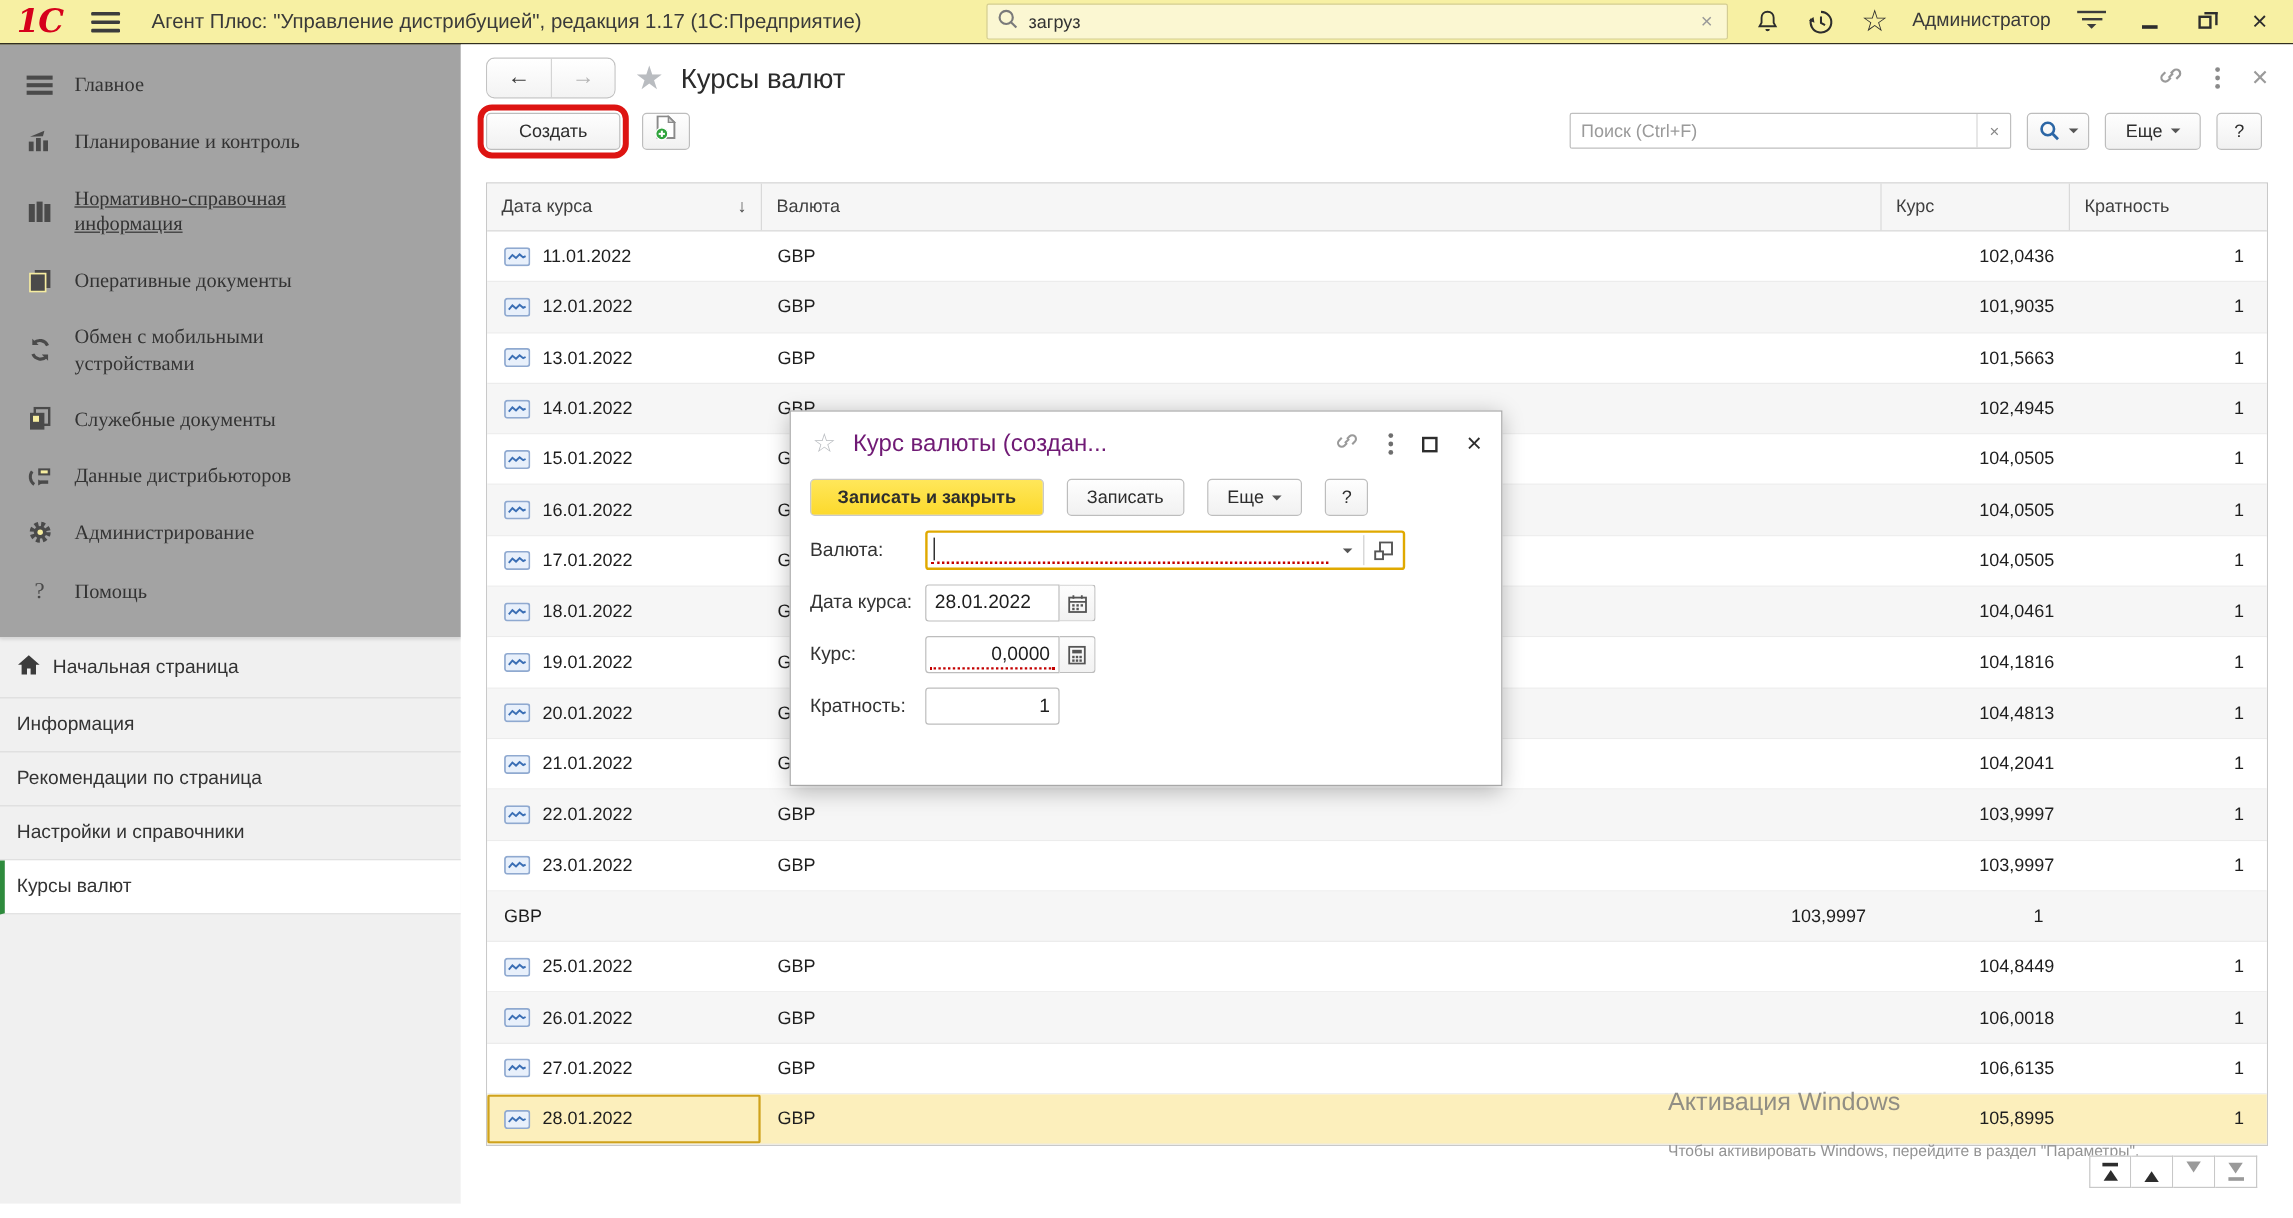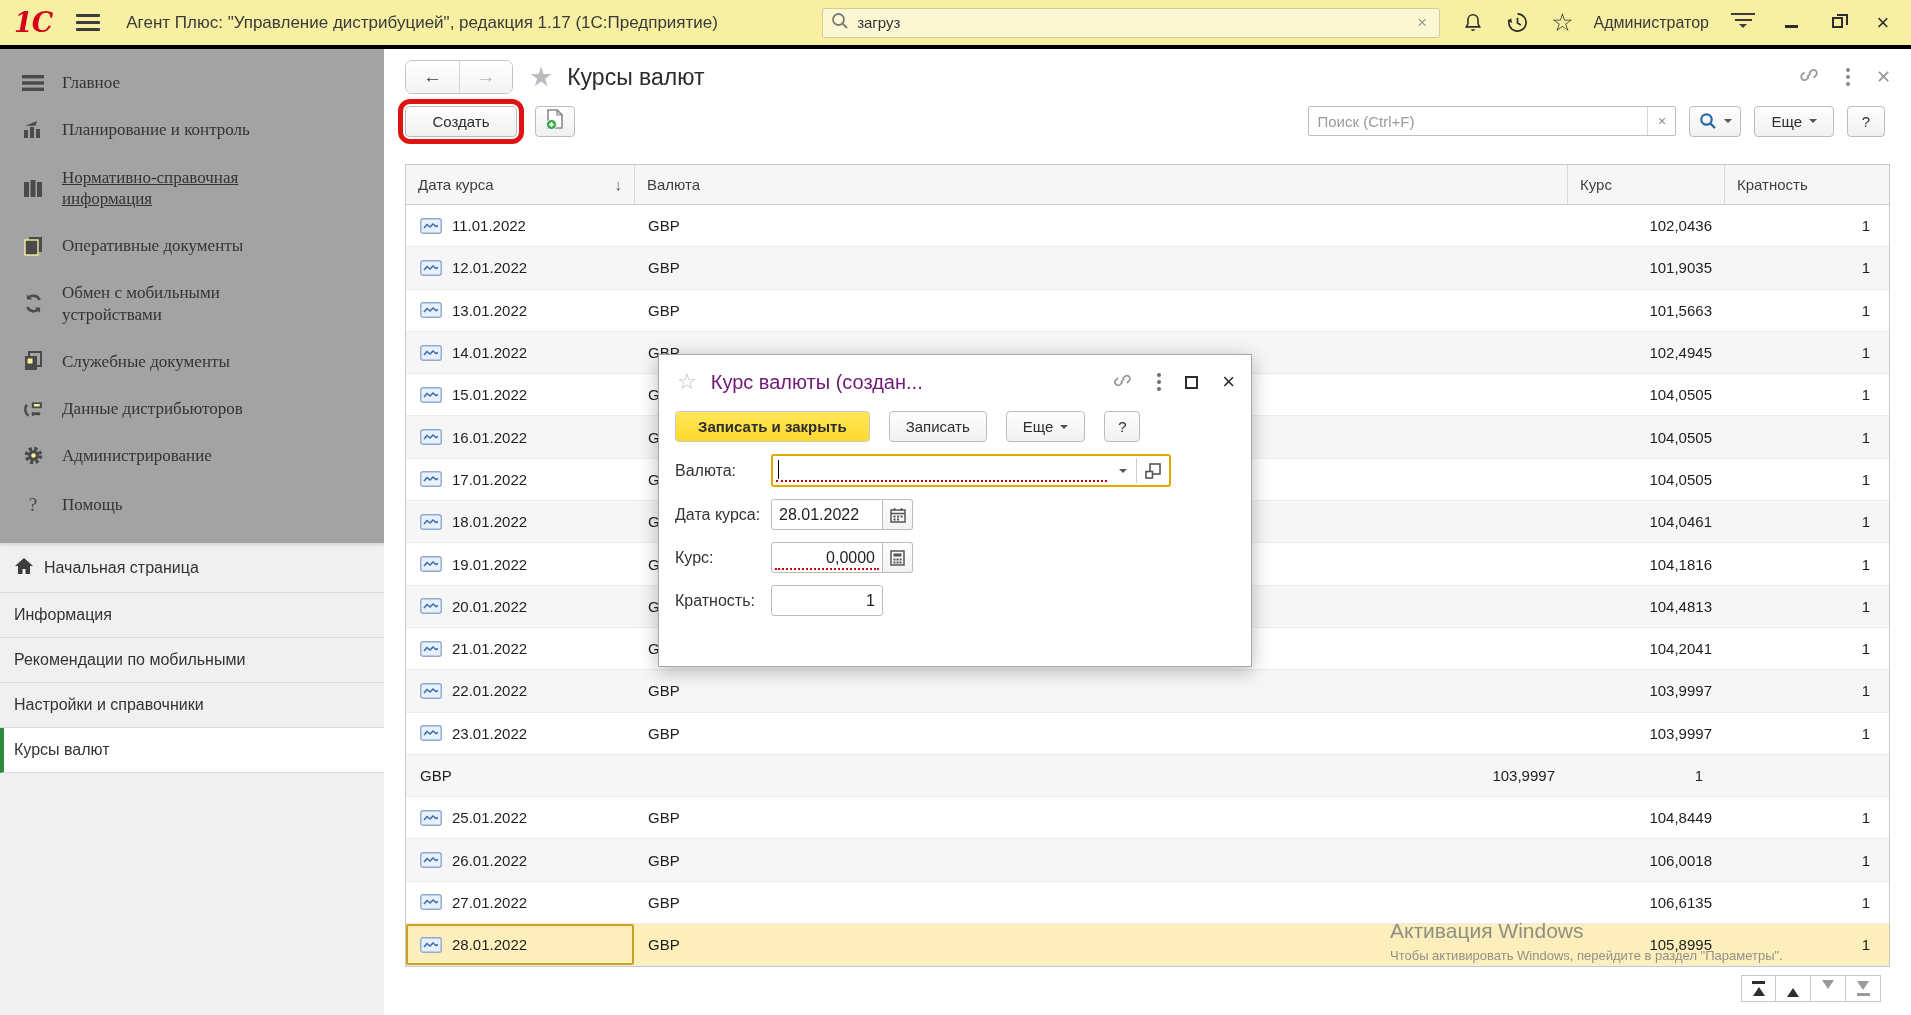--- a/index.html
+++ b/index.html
@@ -1,21 +1,21 @@
 <!DOCTYPE html>
 <html><head>
 <meta charset="utf-8">
 <style>
   * { margin:0; padding:0; box-sizing:border-box; }
   html,body { width:1911px; height:1015px; overflow:hidden;
     font-family:"Liberation Sans", sans-serif; background:#fff; }
 
   
-  .titlebar { height:49px; background:#f7f0a3; display:flex; align-items:center;
-    border-bottom:4px solid #000000; padding:0 18px 0 14px; position:relative; }
+  .titlebar { height:37px; background:#f7f0a3; display:flex; align-items:center;
+    border-bottom:1px solid #000000; padding:0 18px 0 14px; position:relative; }
   .logo { font-family:"DejaVu Serif", serif; font-style:italic; font-weight:bold;
     font-size:27px; color:#d6001c; letter-spacing:-1px; margin-right:24px; }
   .hamburger { width:24px; display:flex; flex-direction:column; gap:4px; margin-right:26px; cursor:pointer; }
   .hamburger div { height:3px; background:#3c3c3c; border-radius:1px; }
   .win-title { font-size:17px; color:#3a3a3a; white-space:nowrap; }
   .tb-search { margin-left:auto; width:618px; height:30px; background:#fbf7d2;
     border:1px solid #d4cd92; border-radius:2px; display:flex; align-items:center; padding:0 8px; }
   .tb-search .q { margin-right:8px; }
   .tb-search .val { font-size:15px; color:#333; flex:1; }
   .tb-search .clr { color:#999; font-size:17px; padding:0 4px; cursor:pointer; }
@@ -119,21 +119,21 @@
     font-size:16px; color:#1e1e1e; display:flex; align-items:center; padding:0 7px; position:relative; background:#fff;}
   .fld.rt { justify-content:flex-end; }
   .fld.alone { border-radius:3px; }
   .fld.dotted:after { content:""; position:absolute; left:3px; right:3px; bottom:2px; border-bottom:2px dotted #c40000;}
   .fldbtn { height:31px; width:30px; border:1px solid #bdbdbd; border-left:none; border-radius:0 3px 3px 0;
     background:linear-gradient(#fdfdfd,#f2f2f2); display:flex; align-items:center; justify-content:center; cursor:pointer;}
 
   
   .wm { position:absolute; left:1006px; top:870px; z-index:25; pointer-events:none; }
   .wm .l1 { font-size:21px; color:rgba(118,118,118,.8); }
-  .wm .l2 { font-size:13px; color:rgba(128,128,128,.85); margin-top:5px; white-space:nowrap;}
+  .wm .l2 { font-size:13px; color:rgba(128,128,128,.85); margin-top:20px; white-space:nowrap;}
   .pager { position:absolute; right:30px; bottom:13px; display:flex; z-index:26;}
   .pgbtn { width:35px; height:27px; border:1px solid #c8c8c8; background:#fff; display:flex;
     flex-direction:column; align-items:center; justify-content:center; cursor:pointer; gap:1px;}
   .pgbtn + .pgbtn { border-left:none; }
   .tri-up { width:0; height:0; border:6px solid transparent; border-bottom:9px solid #2d2d2d; margin-top:-4px;}
   .tri-dn { width:0; height:0; border:6px solid transparent; border-top:9px solid #9a9a9a; margin-bottom:-4px;}
   .bar-b { width:13px; height:3px; background:#2d2d2d; }
   .bar-g { width:13px; height:3px; background:#9a9a9a; }
 </style>
 </head>
@@ -295,21 +295,21 @@
         <span>
           <svg width="20" height="18" viewBox="0 0 20 18">
               <path d="M10 1 L19 9 h-3 v8 h-4.5 v-5 h-3 v5 H4 V9 H1z" fill="#3c3c3c"></path>
             </svg></span>
         <span>Начальная страница</span>
       </div>
       <div class="foot-item">
         <span>Информация</span>
         </div>
       <div class="foot-item">
-        <span>Рекомендации по мобильными</span>
+        <span>Рекомендации по страница</span>
         </div>
       <div class="foot-item">
         <span>Настройки и справочники</span>
         </div>
       <div class="foot-item active">
         <span>Курсы валют</span>
         </div>
     </div>
   </div>
 

